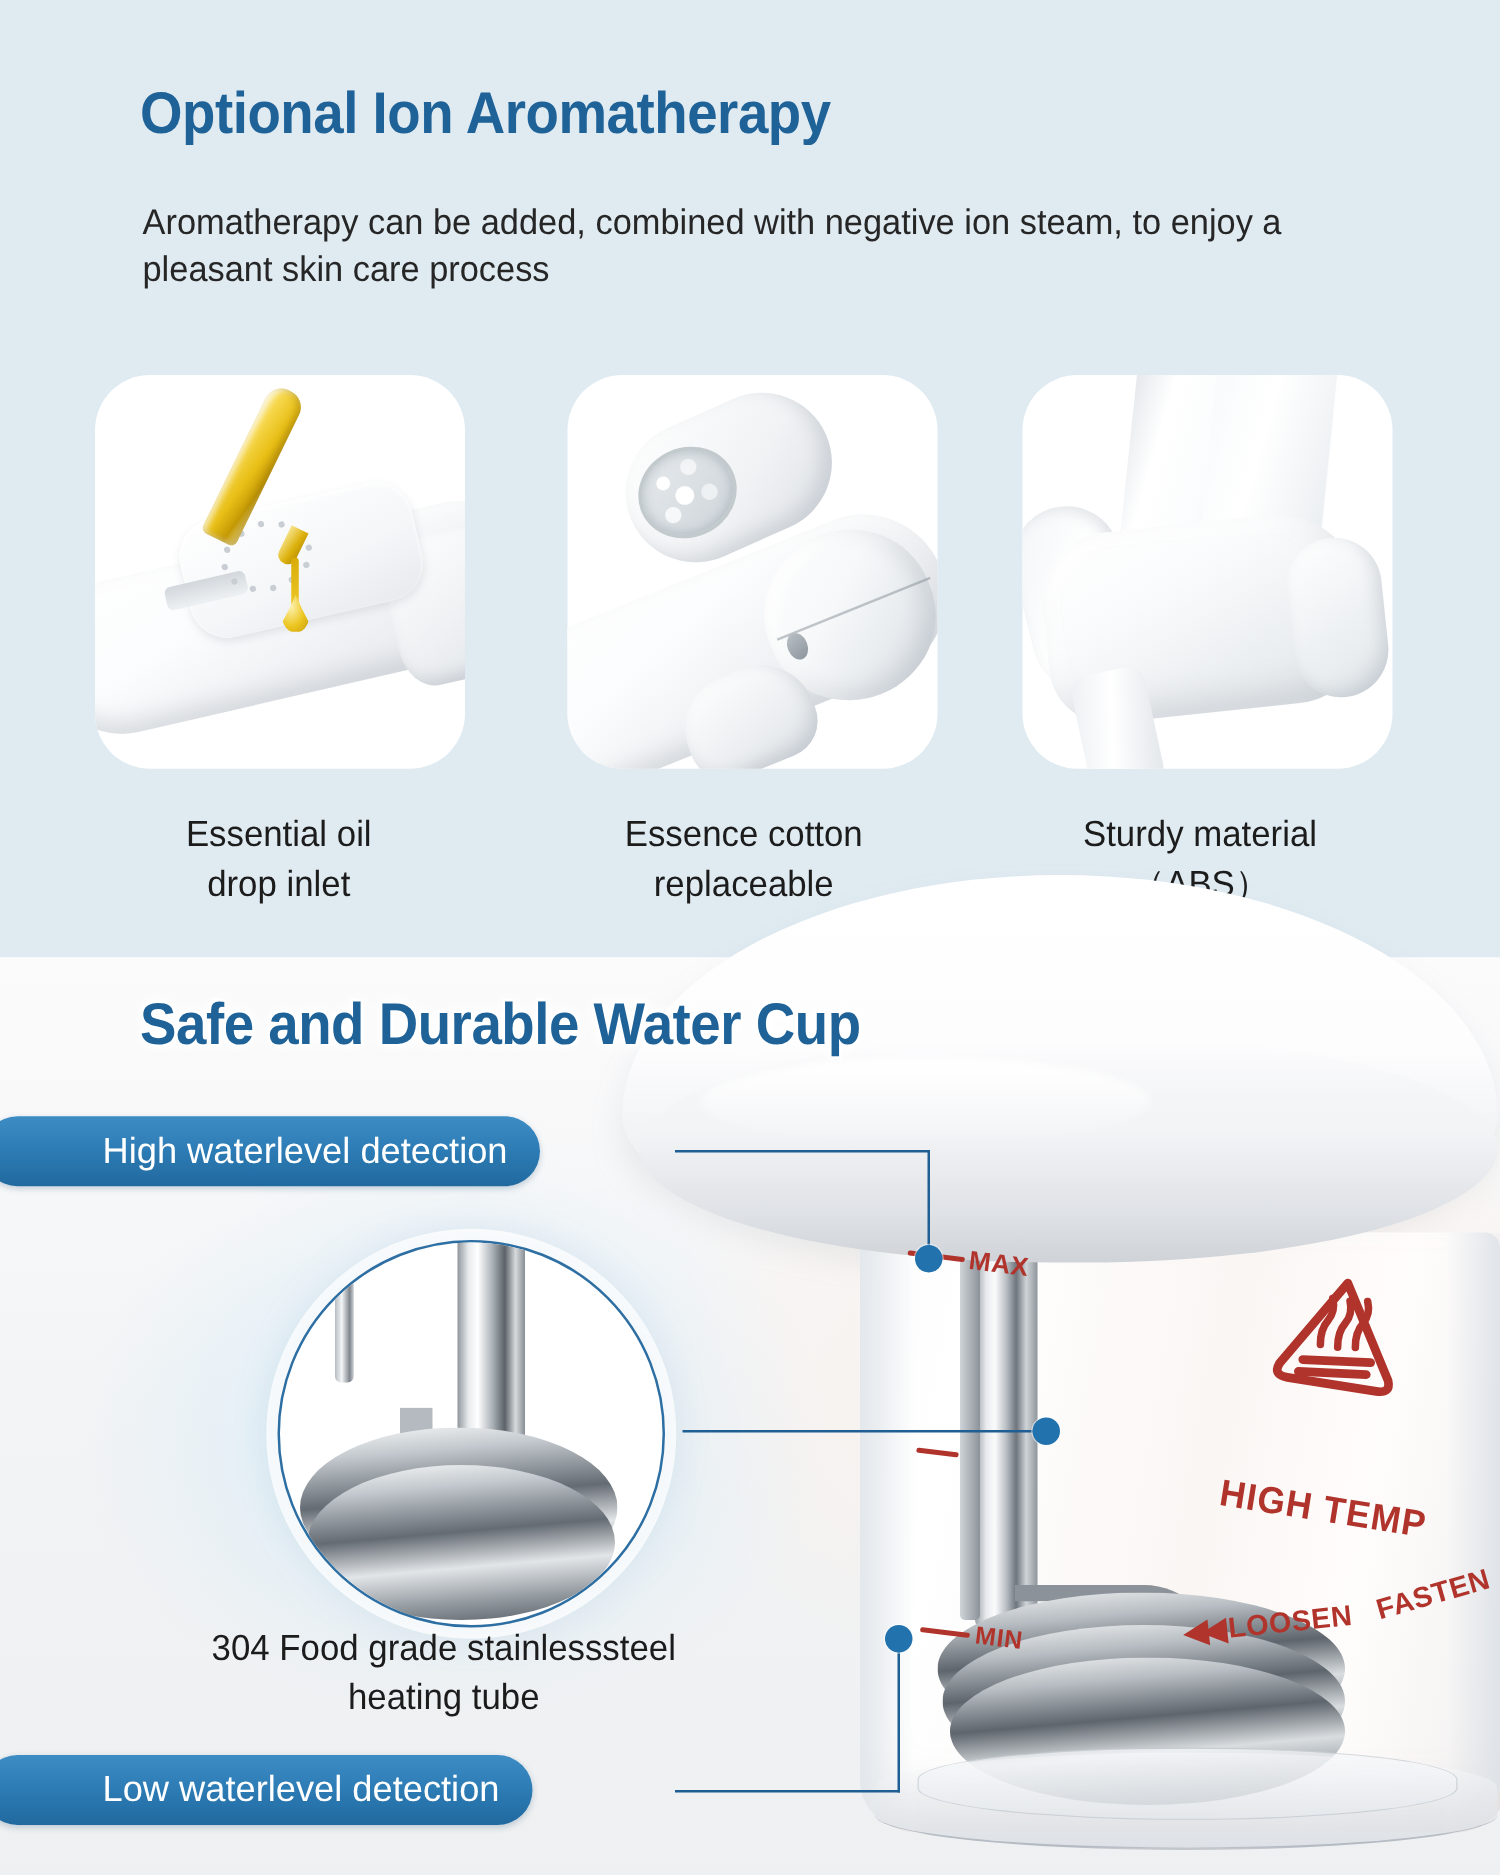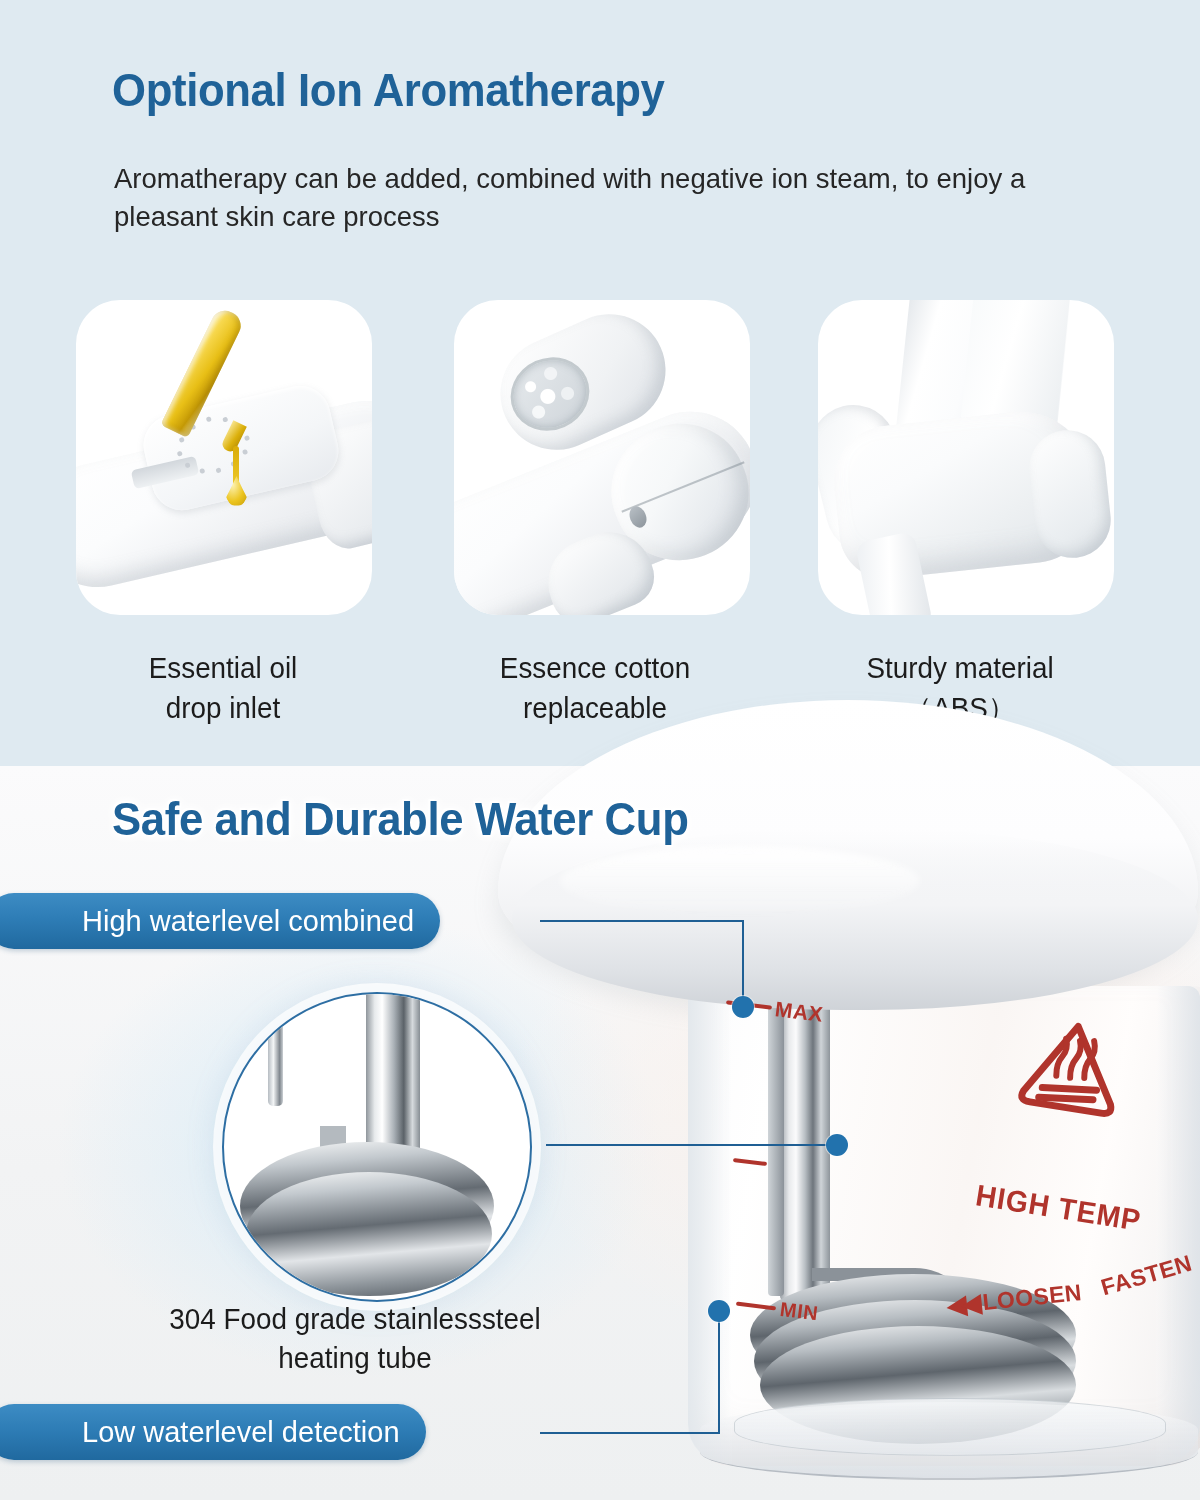--- a/index.html
+++ b/index.html
@@ -490,21 +490,21 @@
 
   <div class="lead lead-h" style="left:540px;top:920px;width:204px;"></div>
   <div class="lead lead-v" style="left:742px;top:920px;height:86px;"></div>
   <div class="dot" style="left:732px;top:996px;"></div>
 
   <div class="lead lead-h" style="left:540px;top:1432px;width:180px;"></div>
   <div class="lead lead-v" style="left:718px;top:1310px;height:124px;"></div>
   <div class="dot" style="left:708px;top:1300px;"></div>
 
   <div class="pill pill-hi">
-    <span>High waterlevel combined</span>
+    <span>High waterlevel detection</span>
   </div>
   <div class="pill pill-lo">
     <span>Low waterlevel detection</span>
   </div>
 
   <div class="cap-steel">304 Food grade stainlesssteel<br>heating tube</div>
 
 </div>
 
 </body></html>

